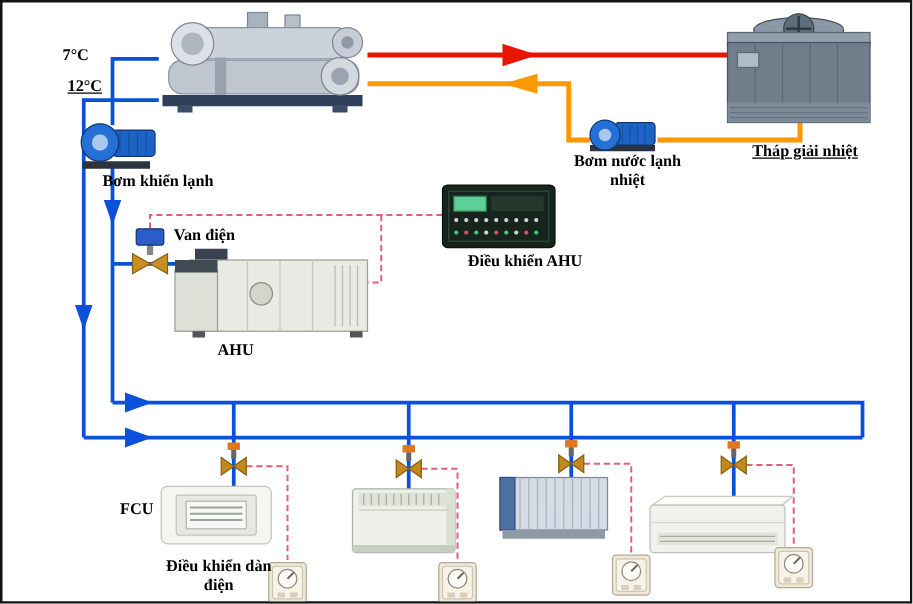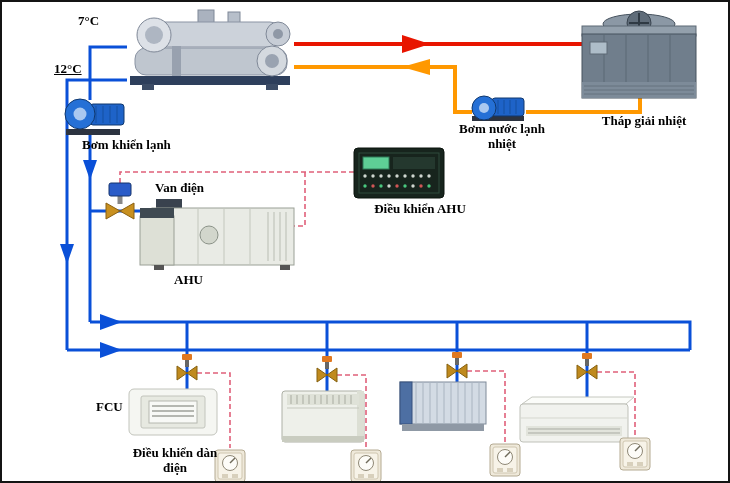--- a/index.html
+++ b/index.html
@@ -248,24 +248,24 @@
       <rect x="618" y="436" width="30" height="32" rx="3" fill="#efe9da" stroke="#b4aa92"></rect>
       <rect x="621" y="439" width="24" height="26" rx="2" fill="#f7f3e8" stroke="#cfc6b0"></rect>
       <circle cx="633" cy="449" r="7.5" fill="#fdfcf8" stroke="#8f8876"></circle>
           <path d="M633 449 L638 444" stroke="#6f6a5a" stroke-width="1.5"></path>
       <rect x="625" y="460" width="6" height="4" fill="#d8d0bc"></rect>
           <rect x="635" y="460" width="6" height="4" fill="#d8d0bc"></rect>
     </g>
   </g>
 </svg>
 
-<div class="lbl" style="left:48px; top:12px; width:44px;margin-left:28px;">7°C</div>
+<div class="lbl" style="left:48px; top:35px; width:44px;">7°C</div>
 <div class="lbl" style="left:52px; top:60px; width:48px;text-decoration:underline;">12°C</div>
-<div class="lbl center" style="left:584px; top:112px; width:116px;">Tháp giải nhiệt</div>
+<div class="lbl center" style="left:584px; top:112px; width:116px;text-decoration:underline;">Tháp giải nhiệt</div>
 <div class="lbl center" style="left:448px; top:120px; width:104px;">Bơm nước lạnh nhiệt</div>
 <div class="lbl" style="left:80px; top:136px; width:120px;">Bơm khiển lạnh</div>
-<div class="lbl" style="left:153px; top:179px; width:70px;">Van điện</div>
+<div class="lbl" style="left:137px; top:179px; width:70px;">Van điện</div>
 <div class="lbl" style="left:172px; top:271px; width:46px;">AHU</div>
 <div class="lbl center" style="left:370px; top:200px; width:96px;">Điều khiển AHU</div>
 <div class="lbl" style="left:94px; top:398px; width:40px;">FCU</div>
 <div class="lbl center" style="left:127px; top:444px; width:92px;">Điều khiển dàn điện</div>
 
 </div>
 
 </body></html>

